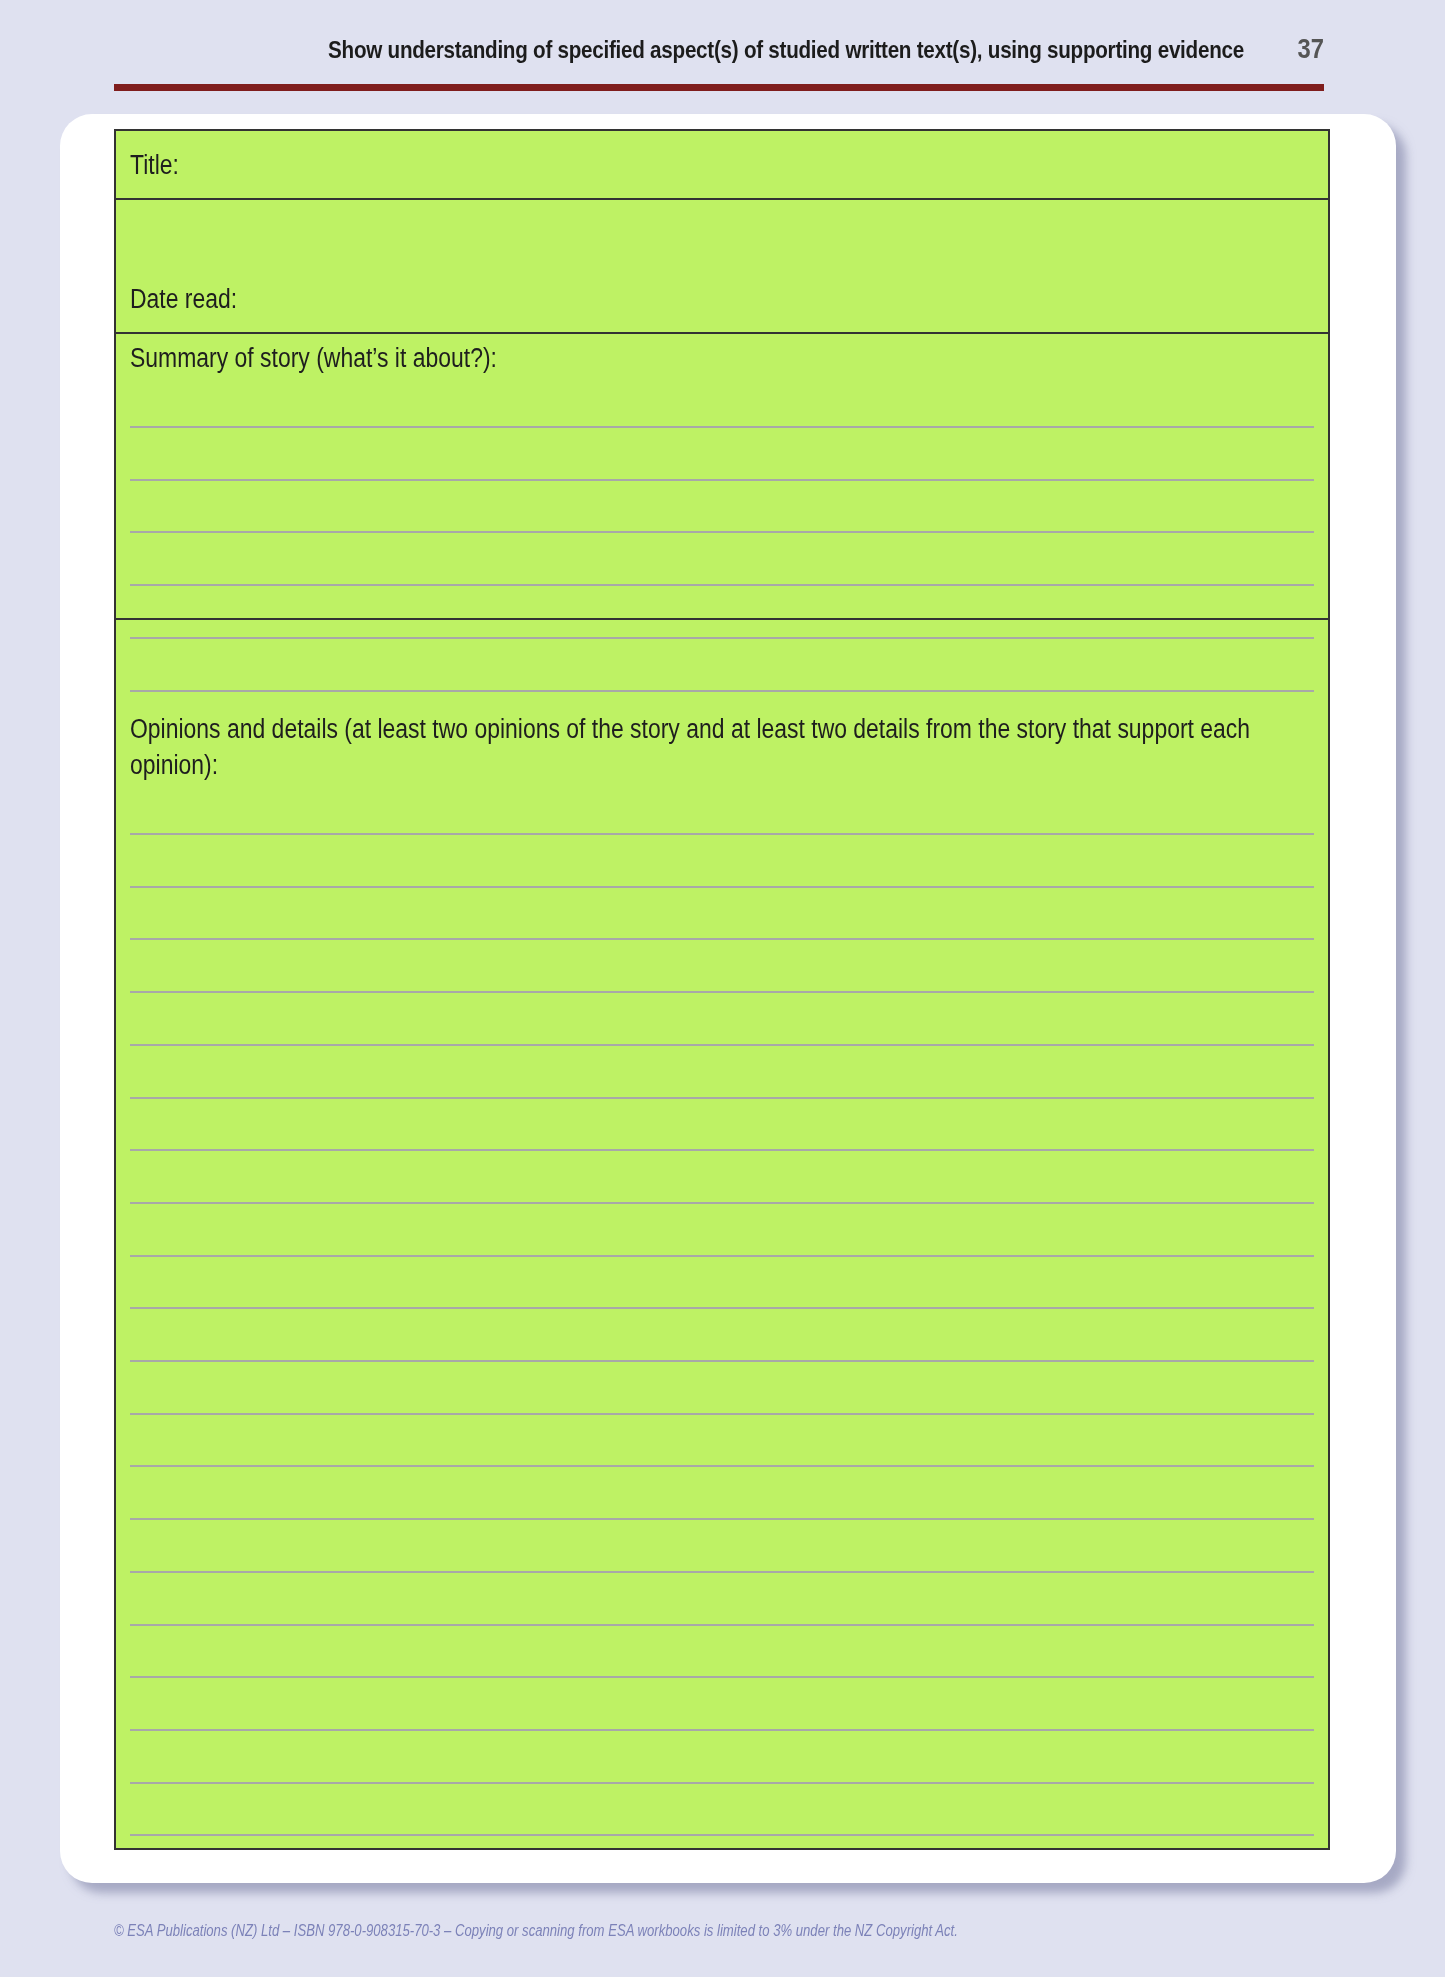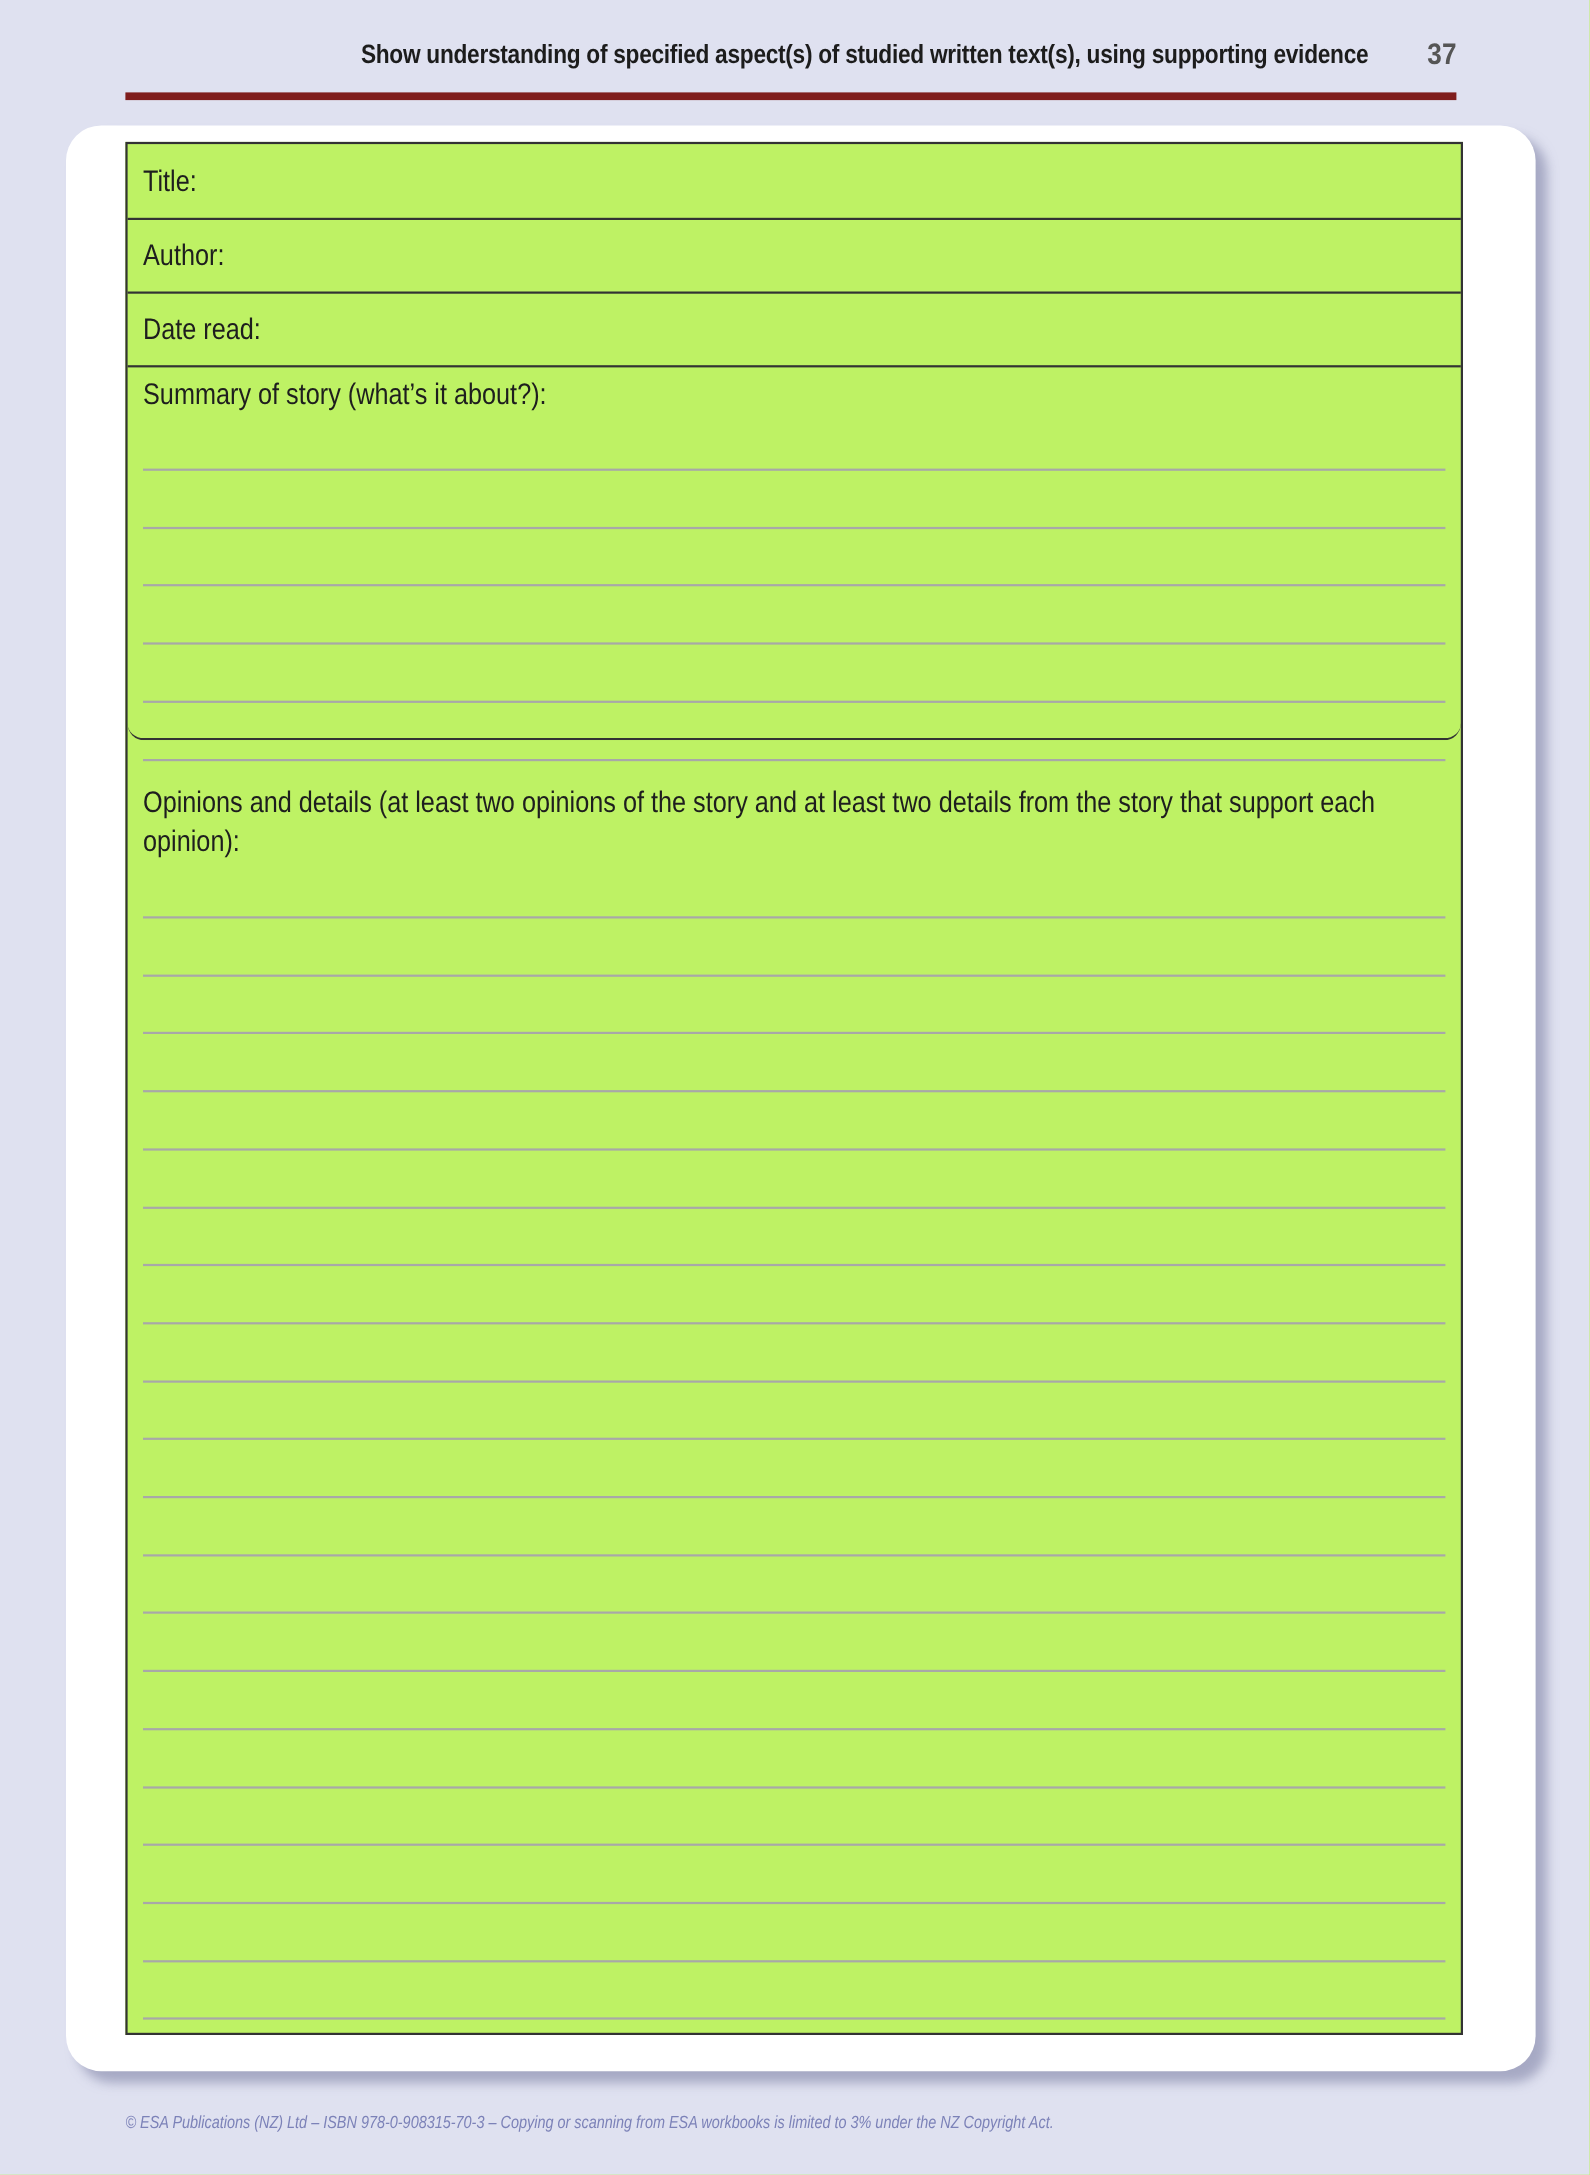--- a/index.html
+++ b/index.html
@@ -118,27 +118,24 @@
   <div class="header-title">Show understanding of specified aspect(s) of studied written text(s), using supporting evidence</div>
   <div class="page-number">37</div>
 </div>
 
 <div class="card"></div>
 
 <div class="form-table">
   <div class="row" style="top:0; height:69px;">
     <span class="row-label">Title:</span>
   </div>
-  <div class="row" style="top:67px; height:69px;">
-    <span class="row-label">Author:</span>
-  </div>
   <div class="row" style="top:134px; height:69px;text-align:right;">
     <span class="row-label">Date read:</span>
   </div>
-  <div class="row" id="summary-row" style="top:201px; height:341px;border-radius:15px;">
+  <div class="row" id="summary-row" style="top:201px; height:288px;">
     <span class="row-label" style="top:8px;">Summary of story (what’s it about?):</span>
   <div class="line" style="top: 94px;"></div>
       <div class="line" style="top: 146.7px;"></div>
       <div class="line" style="top: 199.4px;"></div>
       <div class="line" style="top: 252.1px;"></div>
       <div class="line" style="top: 304.8px;"></div>
       <div class="line" style="top: 357.5px;"></div>
     </div>
   <div class="row" id="opinions-row" style="top:570px; height:1149px; border-bottom:none;">
     <span class="row-label wrap">Opinions and details (at least two opinions of the story and at least two details from the story that support each opinion):</span>

